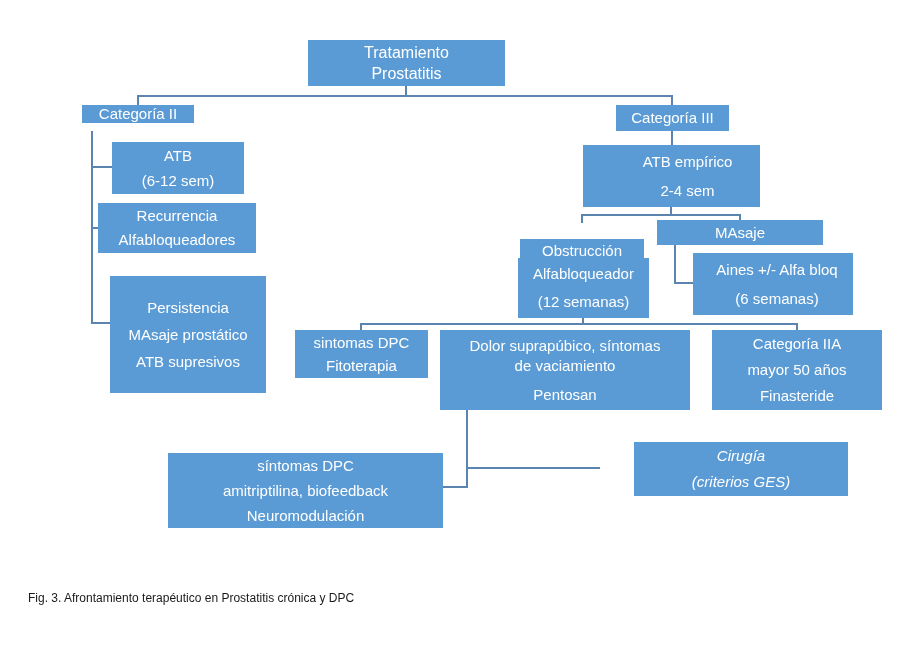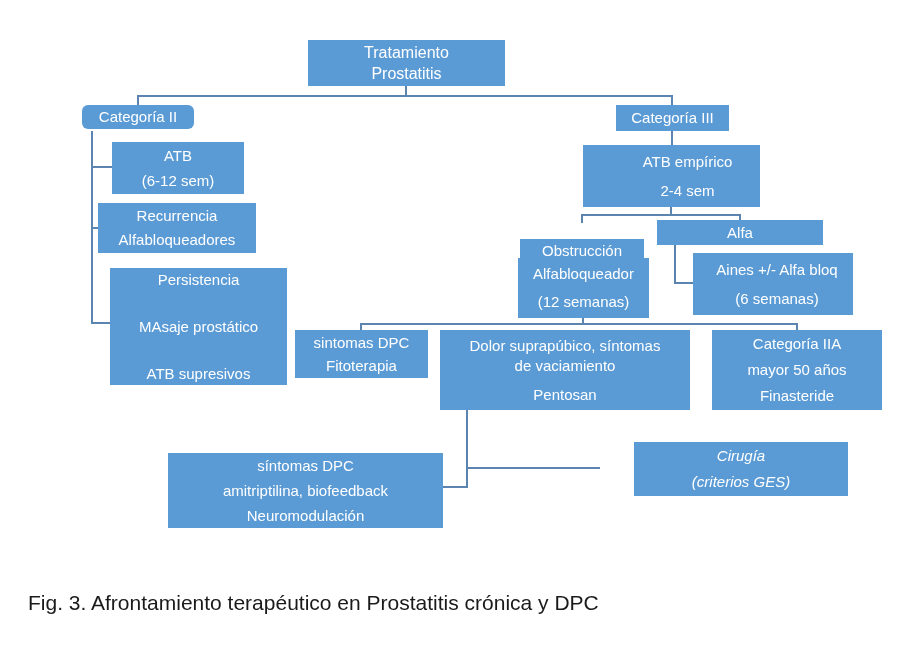--- a/index.html
+++ b/index.html
@@ -17,38 +17,38 @@
   }
   svg.connectors{position:absolute;left:0;top:0;width:907px;height:663px;}
   svg.connectors polyline{fill:none;stroke:var(--connector);stroke-width:2;}
   .node{
     position:absolute;display:flex;flex-direction:column;align-items:center;
     justify-content:center;background:var(--node-fill);color:var(--node-text);
     font-size:15px;line-height:1.55;text-align:center;box-sizing:border-box;
   }
   .node .ln{display:block;white-space:nowrap;}
   .n-tratamiento{left:308px;top:40px;width:197px;height:46px;font-size:16px;line-height:21px;}
-  .n-categoria2{left:82px;top:105px;width:112px;height:24px;border-radius:6px;}
+  .n-categoria2{left:82px;top:105px;width:112px;height:18px;}
   .n-atb612{left:112px;top:142px;width:132px;height:52px;line-height:25px;}
   .n-recurrencia{left:98px;top:203px;width:158px;height:50px;line-height:24px;}
-  .n-persistencia{left:110px;top:268px;width:177px;height:117px;line-height:27px;gap:20px;}
+  .n-persistencia{left:110px;top:276px;width:156px;height:117px;line-height:27px;}
   .n-categoria3{left:616px;top:105px;width:113px;height:26px;}
   .n-atb-empirico{left:583px;top:145px;width:177px;height:62px;line-height:29px;padding-left:32px;}
   .n-obstruccion{left:520px;top:223px;width:124px;height:24px;margin-top:16px;}
   .n-dolor{left:657px;top:220px;width:166px;height:25px;}
   .n-alfabloqueador{left:518px;top:258px;width:131px;height:60px;line-height:28px;}
   .n-aines{left:693px;top:253px;width:160px;height:62px;line-height:29px;padding-left:8px;}
   .n-sintomas-dpc{left:295px;top:330px;width:133px;height:48px;line-height:23px;}
   .n-dolor-suprapubico{left:440px;top:330px;width:250px;height:80px;line-height:20px;}
   .n-dolor-suprapubico .gap{margin-top:9px;}
   .n-categoria2a{left:712px;top:330px;width:170px;height:80px;line-height:26px;}
   .n-neuromodulacion{left:168px;top:453px;width:275px;height:75px;line-height:25px;}
   .n-cirugia{left:634px;top:442px;width:214px;height:54px;line-height:26px;font-style:italic;}
   .caption{
-    position:absolute;left:28px;top:591px;font-size:21px;color:var(--caption-text);
+    position:absolute;left:28px;top:591px;font-size:12px;color:var(--caption-text);
   }
 </style>
 </head>
 <body>
 
 <div class="canvas">
 
   <svg class="connectors" viewBox="0 0 907 663">
     <polyline points="406,86 406,96"></polyline>
     <polyline points="138,105 138,96 672,96 672,105"></polyline>
@@ -98,21 +98,21 @@
   <div class="node n-atb-empirico">
     <span class="ln">ATB empírico</span>
     <span class="ln">2-4 sem</span>
   </div>
 
   <div class="node n-obstruccion">
     <span class="ln">Obstrucción</span>
   </div>
 
   <div class="node n-dolor">
-    <span class="ln">Alfa</span>
+    <span class="ln">MAsaje</span>
   </div>
 
   <div class="node n-alfabloqueador">
     <span class="ln">Alfabloqueador</span>
     <span class="ln">(12 semanas)</span>
   </div>
 
   <div class="node n-aines">
     <span class="ln">Aines +/- Alfa bloq</span>
     <span class="ln">(6 semanas)</span>

